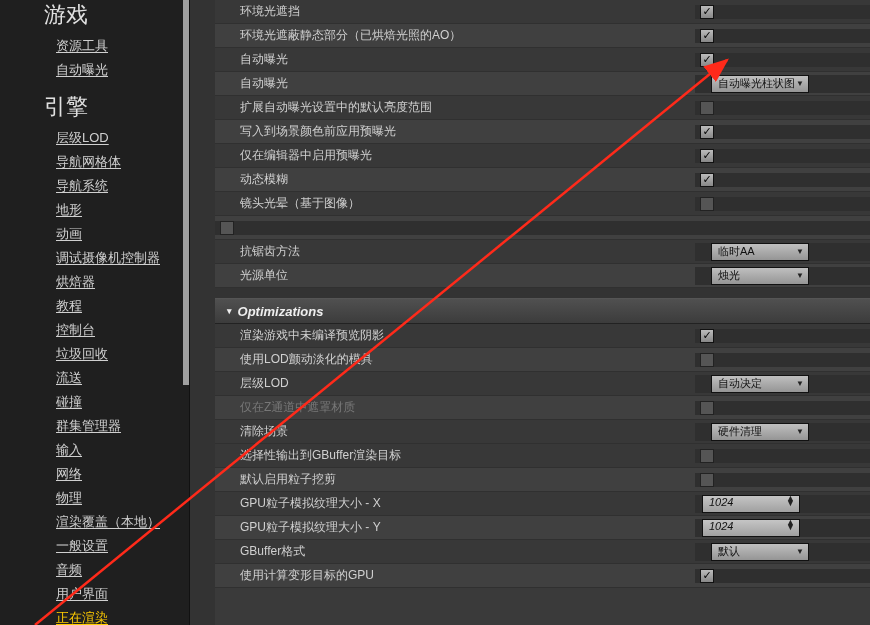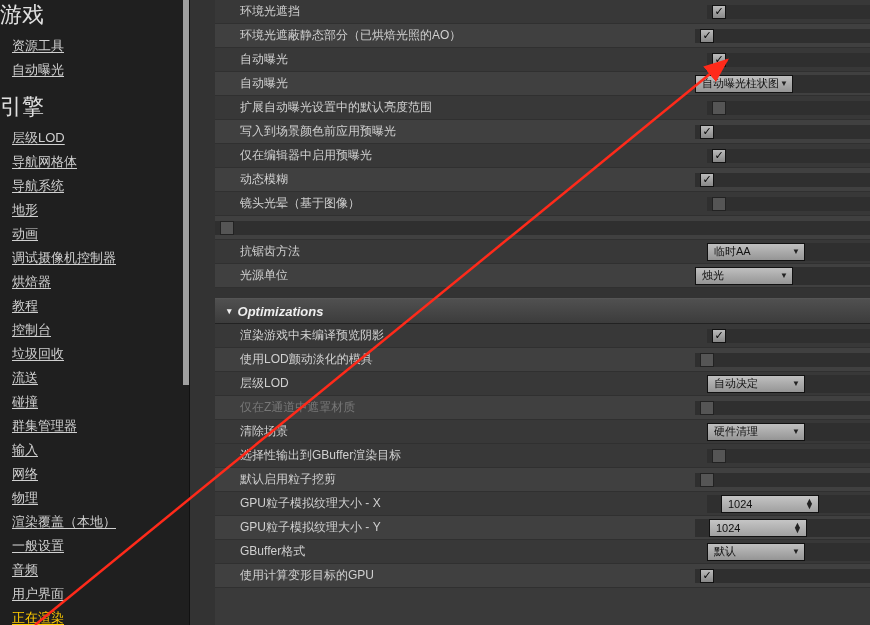--- a/index.html
+++ b/index.html
@@ -17,20 +17,21 @@
     width: 870px;
     height: 625px;
     position: relative;
   }
   .sidebar {
     width: 190px;
     background: #1f1f1f;
     border-right: 1px solid #111;
     overflow: hidden;
     position: relative;
+    padding-left: 44px;
   }
   .sidebar-inner {
     padding: 0 0 10px 0;
   }
   .scroll-indicator {
     position: absolute;
     right: 0;
     top: 0;
     width: 6px;
     height: 385px;
@@ -64,21 +65,21 @@
     overflow: hidden;
     position: relative;
   }
   .prop-row {
     display: flex;
     align-items: center;
     height: 24px;
     border-bottom: 1px solid #303030;
   }
   .prop-row.lighter { background: #404040; }
-  .prop-row.darker { background: #383838; gap: 12px; }
+  .prop-row.darker { background: #383838; }
   .prop-label {
     flex: 0 0 480px;
     padding-left: 25px;
     color: #d0d0d0;
     font-size: 12px;
     white-space: nowrap;
     overflow: hidden;
   }
   .prop-label.dim { color: #777; }
   .prop-control {
@@ -102,50 +103,51 @@
     justify-content: center;
     font-size: 11px;
     color: #000;
     line-height: 1;
   }
   .checkbox.unchecked {
     background: #555;
     border: 1px solid #222;
   }
   .dropdown {
-    margin-left: 0;
+    margin-left: 16px;
     width: 98px;
     height: 18px;
     background: linear-gradient(#bfbfbf, #959595);
     border: 1px solid #111;
     display: flex;
     align-items: center;
     justify-content: space-between;
     padding: 0 4px 0 6px;
     color: #111;
     font-size: 11px;
     cursor: pointer;
   }
   .dropdown .arrow {
     font-size: 8px;
     color: #222;
   }
   .spinbox {
-    margin-left: 14px;
+    margin-left: 7px;
     width: 98px;
     height: 18px;
     background: linear-gradient(#c5c5c5, #a0a0a0);
     border: 1px solid #111;
     display: flex;
-    align-items: center;
+    align-items: flex-start;
     justify-content: space-between;
     padding: 0 4px 0 6px;
     color: #111;
     font-size: 11px;
     cursor: text;
+    font-style: italic;
   }
   .spinbox .spin {
     font-size: 9px;
     line-height: 5px;
     color: #222;
     display: flex;
     flex-direction: column;
   }
   .category-header {
     height: 26px;

